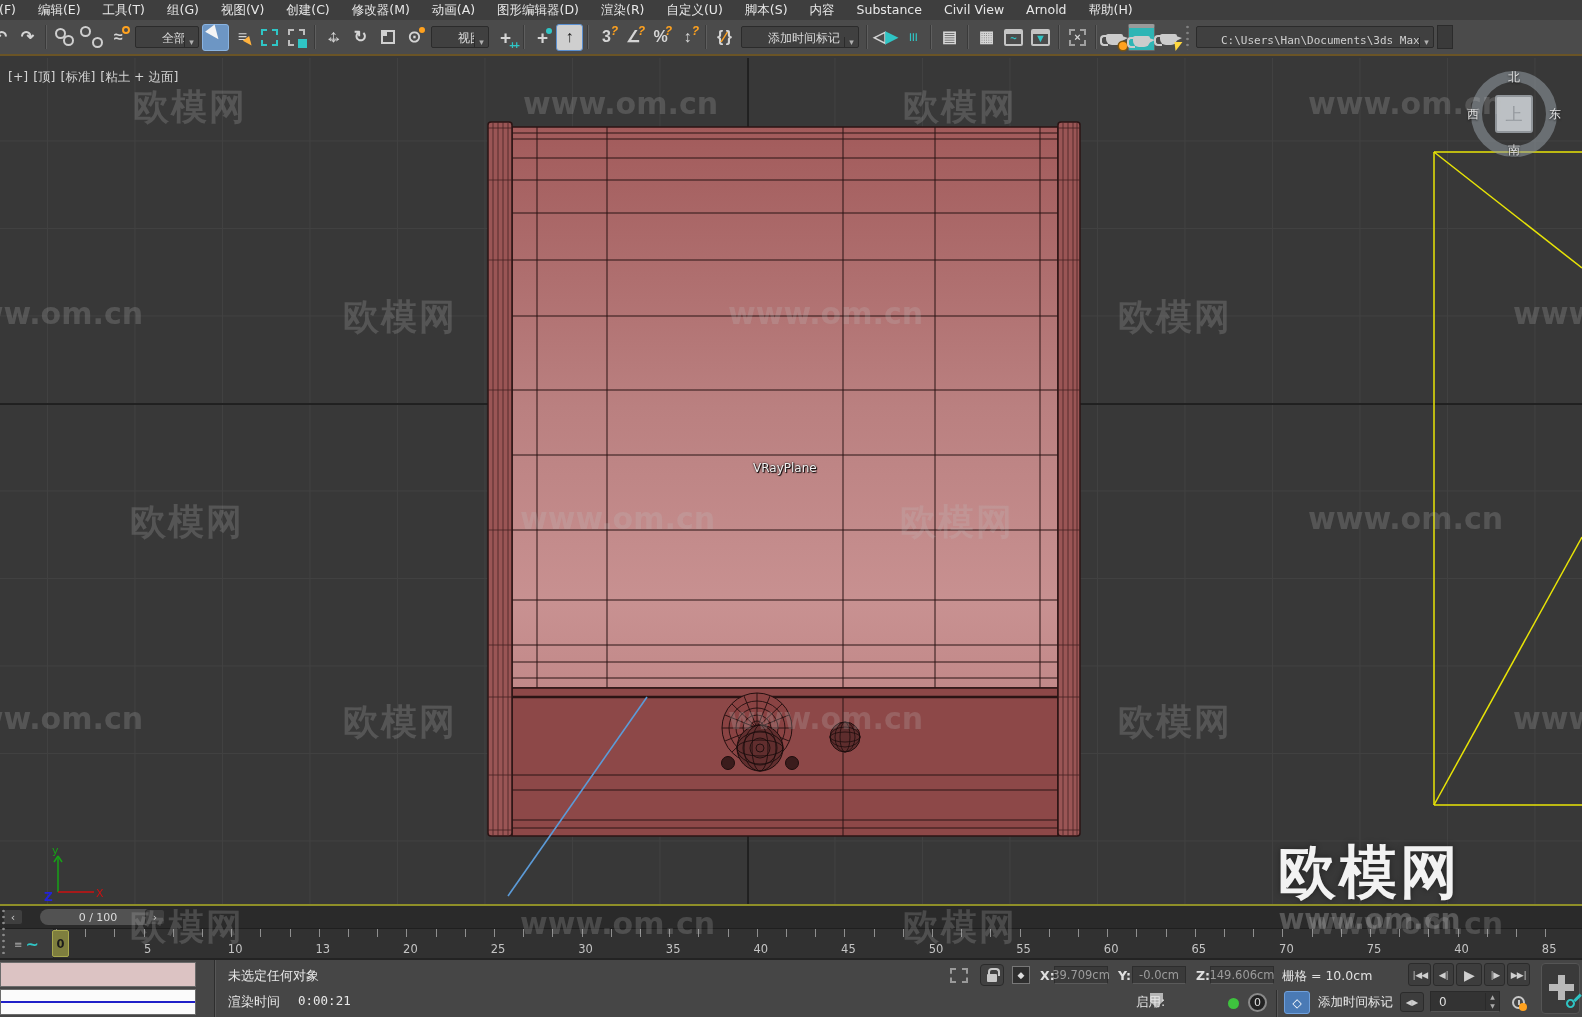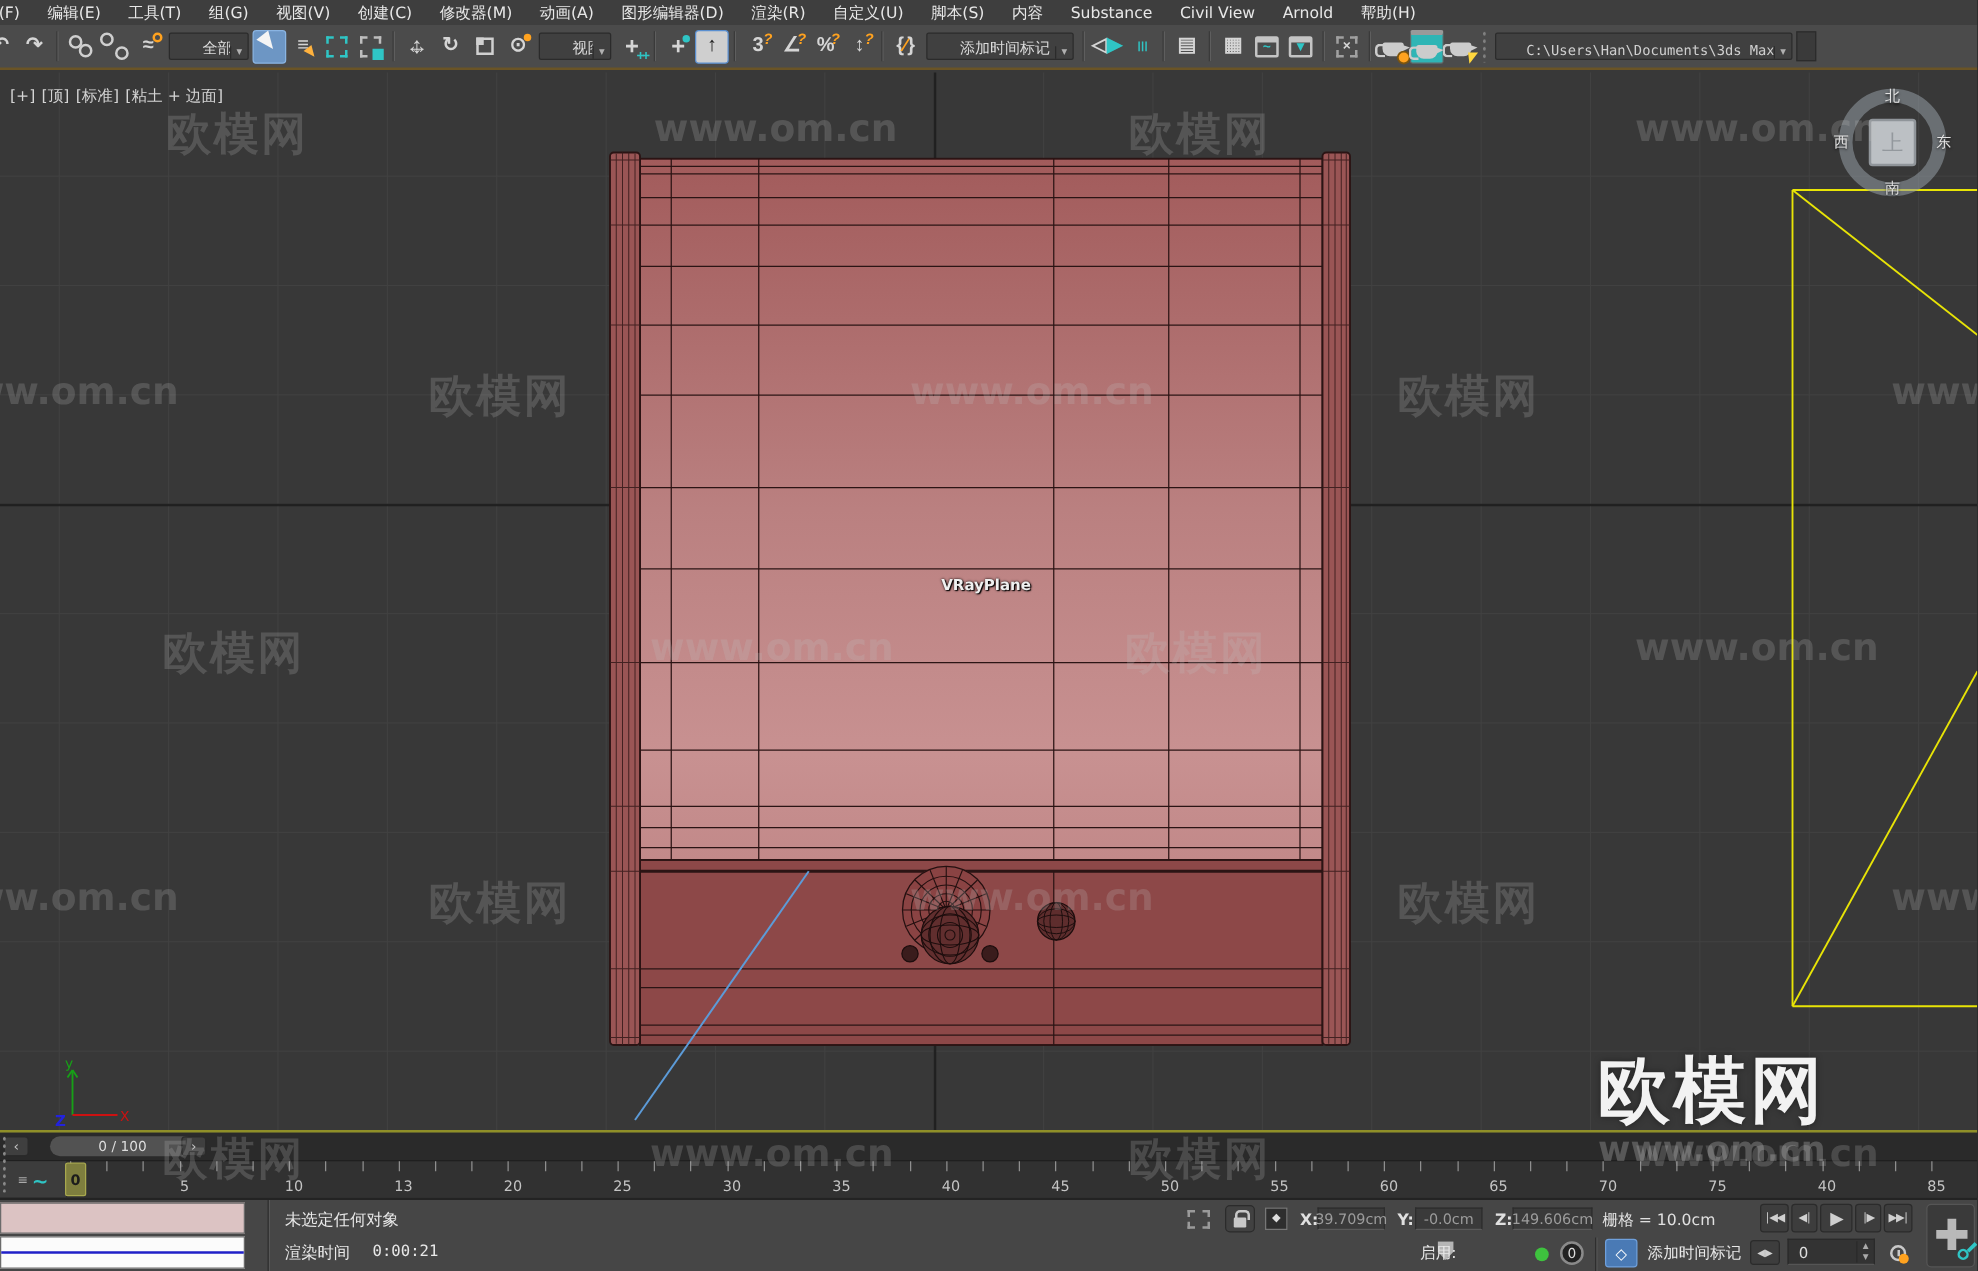--- a/index.html
+++ b/index.html
@@ -62,21 +62,21 @@
 
   
   .viewport { position:absolute; left:0; top:58px; width:1582px; height:846px;
     background-color:#383838;
     background-image:linear-gradient(#414141 1px, transparent 1px),linear-gradient(90deg,#414141 1px, transparent 1px);
     background-size:87.5px 87.5px; background-position:47px 82.5px; }
   .axisV { position:absolute; left:747px; top:0; width:2px; height:100%; background:#1c1c1c; opacity:.85; z-index:1; }
   .axisH { position:absolute; left:0; top:345px; width:100%; height:2px; background:#1c1c1c; opacity:.85; z-index:1; }
   .objsvg { position:absolute; left:483px; top:60px; z-index:2; }
   .ovlsvg { position:absolute; left:0; top:0; z-index:4; pointer-events:none; }
-  .vraylabel { position:absolute; left:753px; top:403px; z-index:3; font-size:12px; color:#f0f0f0; text-shadow:1px 1px 1px #000,0 0 2px #000;font-weight:bold; }
+  .vraylabel { position:absolute; left:753px; top:403px; z-index:3; font-size:12px; color:#f0f0f0; text-shadow:1px 1px 1px #000,0 0 2px #000; }
   .vplabel { position:absolute; left:8px; top:8px; z-index:7; }
   .vplseg { color:#d4d4d4; font-size:12.5px; margin-right:5px; cursor:default; }
   .viewcube { position:absolute; left:1462px; top:4px; width:104px; height:104px; z-index:5; }
   .vc-ring { position:absolute; left:9px; top:9px; width:86px; height:86px; border:11px solid rgba(148,156,164,.55); border-radius:50%; }
   .vc-center { position:absolute; left:33px; top:33px; width:38px; height:38px; background:#bcc0c4; border:2px solid #90959a; border-radius:3px; display:flex; align-items:center; justify-content:center; font-size:17px; color:#93989d; }
   .vc-lbl { position:absolute; color:#e3e3e3; font-size:12px; text-shadow:0 1px 2px #111; }
   .vc-n { left:50%; top:7px; transform:translateX(-50%); }
   .vc-s { left:50%; bottom:7px; transform:translateX(-50%); }
   .vc-w { left:5px; top:50%; transform:translateY(-50%); }
   .vc-e { right:5px; top:50%; transform:translateY(-50%); }

